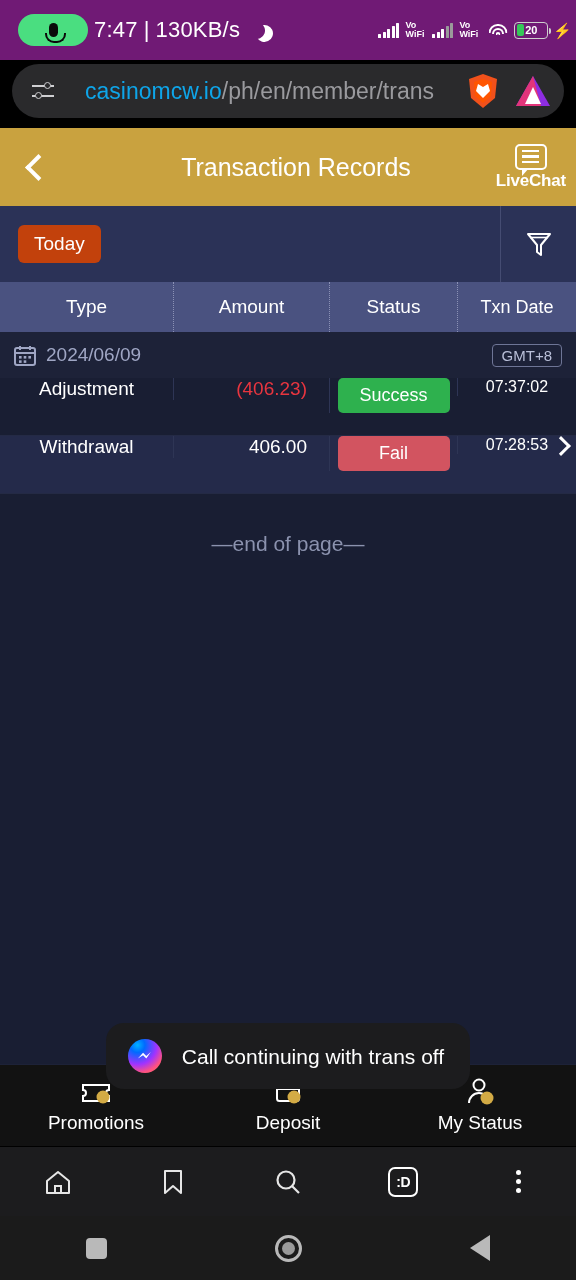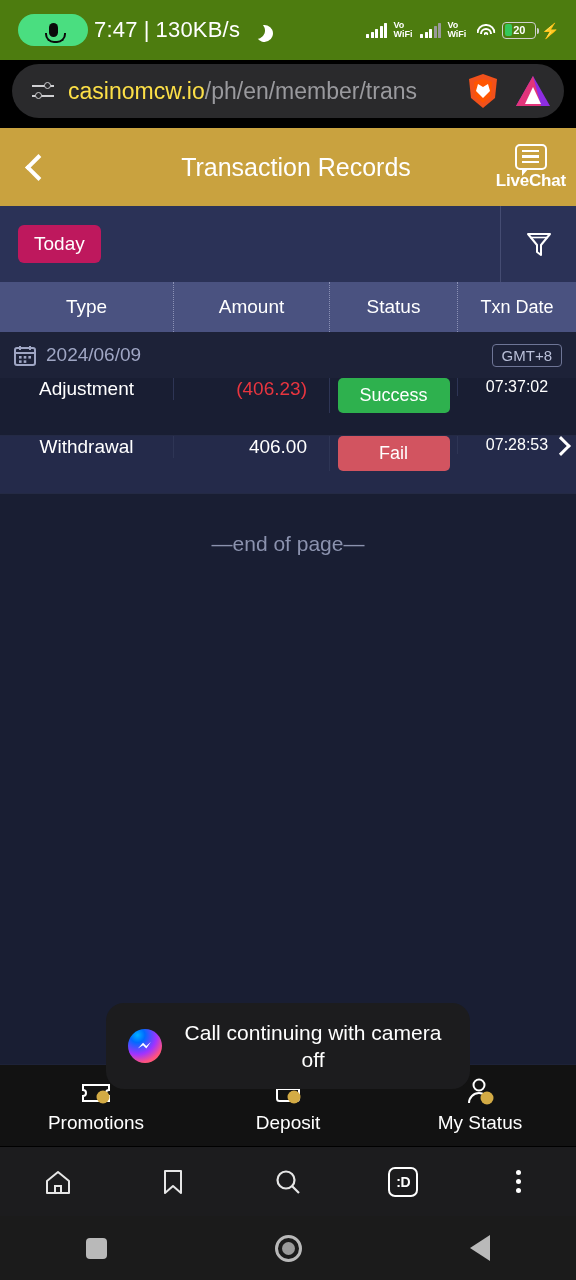--- a/index.html
+++ b/index.html
@@ -6,23 +6,23 @@
   html, body {
     width:576px; height:1280px;
     background:#000;
     font-family:"Liberation Sans", sans-serif;
     overflow:hidden;
   }
   .phone { width:576px; height:1280px; display:flex; flex-direction:column; background:#000; }
 
   
   .status-bar {
-    height:60px; background:#4d7c0f; color:#fff;
+    height:60px; background:#701a75; color:#fff;
     display:flex; align-items:center; justify-content:space-between;
-    padding:0 16px 0 18px; flex:0 0 60px;
+    padding:0 4px 0 18px; flex:0 0 60px;
   }
   .sb-left { display:flex; align-items:center; gap:0; }
   .mic-pill {
     width:70px; height:32px; border-radius:16px; background:#4ade80;
     display:flex; align-items:center; justify-content:center; margin-right:6px;
   }
   .mic-glyph { width:9px; height:14px; border-radius:5px; background:#0b0b0b; position:relative; }
   .mic-glyph:after {
     content:""; position:absolute; left:-4px; bottom:-6px; width:17px; height:8px;
     border:2px solid #0b0b0b; border-top:none; border-radius:0 0 9px 9px;
@@ -58,21 +58,21 @@
   .urlbar {
     height:54px; background:#2a2a2c; border-radius:27px;
     display:flex; align-items:center; padding:0 12px 0 20px; gap:14px;
   }
   .tune-ic { width:22px; height:18px; position:relative; flex:0 0 22px; }
   .tune-ic i { position:absolute; left:0; width:22px; height:1.8px; background:#cfcfd2; }
   .tune-ic i:nth-child(1){ top:3px; } .tune-ic i:nth-child(2){ top:13px; }
   .tune-ic u { position:absolute; width:7px; height:7px; border:1.8px solid #cfcfd2; border-radius:50%; background:#2a2a2c; }
   .tune-ic u:nth-child(3){ top:0px; left:12px; } .tune-ic u:nth-child(4){ top:10px; left:3px; }
   .url-text { flex:1; font-size:23px; color:#9a9a9e; white-space:nowrap; overflow:hidden; }
-  .url-text b { color:#fde047; font-weight:400; }
+  .url-text b { color:#0ea5e9; font-weight:400;margin-left:17px; }
   .brave-shield { width:34px; height:36px; flex:0 0 34px; position:relative; }
   .brave-tri { width:38px; height:34px; flex:0 0 38px; }
 
   
   .page { flex:1; background:#191e33; display:flex; flex-direction:column; position:relative; overflow:hidden; }
 
   .app-header {
     height:78px; background:#c9a23f; color:#fff;
     display:flex; align-items:center; padding:0 10px 0 22px; position:relative; flex:0 0 78px;
   }
@@ -95,21 +95,21 @@
     content:""; position:absolute; left:5px; bottom:-8px;
     border-left:7px solid #fff; border-bottom:8px solid transparent; border-right:0 solid transparent;
   }
   .livechat-label { font-size:17px; font-weight:700; letter-spacing:-.2px; }
 
   .filter-bar {
     height:76px; background:#2b3257; display:flex; align-items:center;
     padding:0 0 0 18px; flex:0 0 76px;
   }
   .today-pill {
-    background:#be185d; color:#fff; font-size:19px;
+    background:#c2410c; color:#fff; font-size:19px;
     padding:8px 16px; border-radius:6px;text-align:center;
   }
   .filter-right { margin-left:auto; border-left:1px solid #454c72; height:100%; width:76px; display:flex; align-items:center; justify-content:center; }
   .funnel { width:30px; height:30px; }
 
   .tbl-head {
     height:50px; background:#4a5280; display:flex; align-items:stretch; flex:0 0 50px;
     color:#fff; font-size:19px;
   }
   .tbl-head div { display:flex; align-items:center; justify-content:center; }
@@ -346,21 +346,21 @@
     </div>
 
     <div class="end-of-page">—end of page—</div>
 
     <div class="toast">
       <span class="msgr">
         <svg viewBox="0 0 34 34" width="22" height="22">
           <path d="M6 21 L14 12 L19 17 L26 11 L19 21 L14 16 Z" fill="#fff"></path>
         </svg>
       </span>
-      <span class="toast-text">Call continuing with camera off</span>
+      <span class="toast-text">Call continuing with trans off</span>
     </div>
 
     <div class="site-nav" style="margin-top:auto;">
       <div class="site-nav-item">
         <span class="nav-ic">
           <svg viewBox="0 0 34 30" width="34" height="30">
             <path d="M4 8 H30 V13 A3 3 0 0 0 30 19 V24 H4 V19 A3 3 0 0 0 4 13 Z" fill="none" stroke="#fff" stroke-width="2"></path>
             <circle cx="24" cy="20" r="6.5" fill="#d3ab45"></circle>
           </svg>
         </span>

